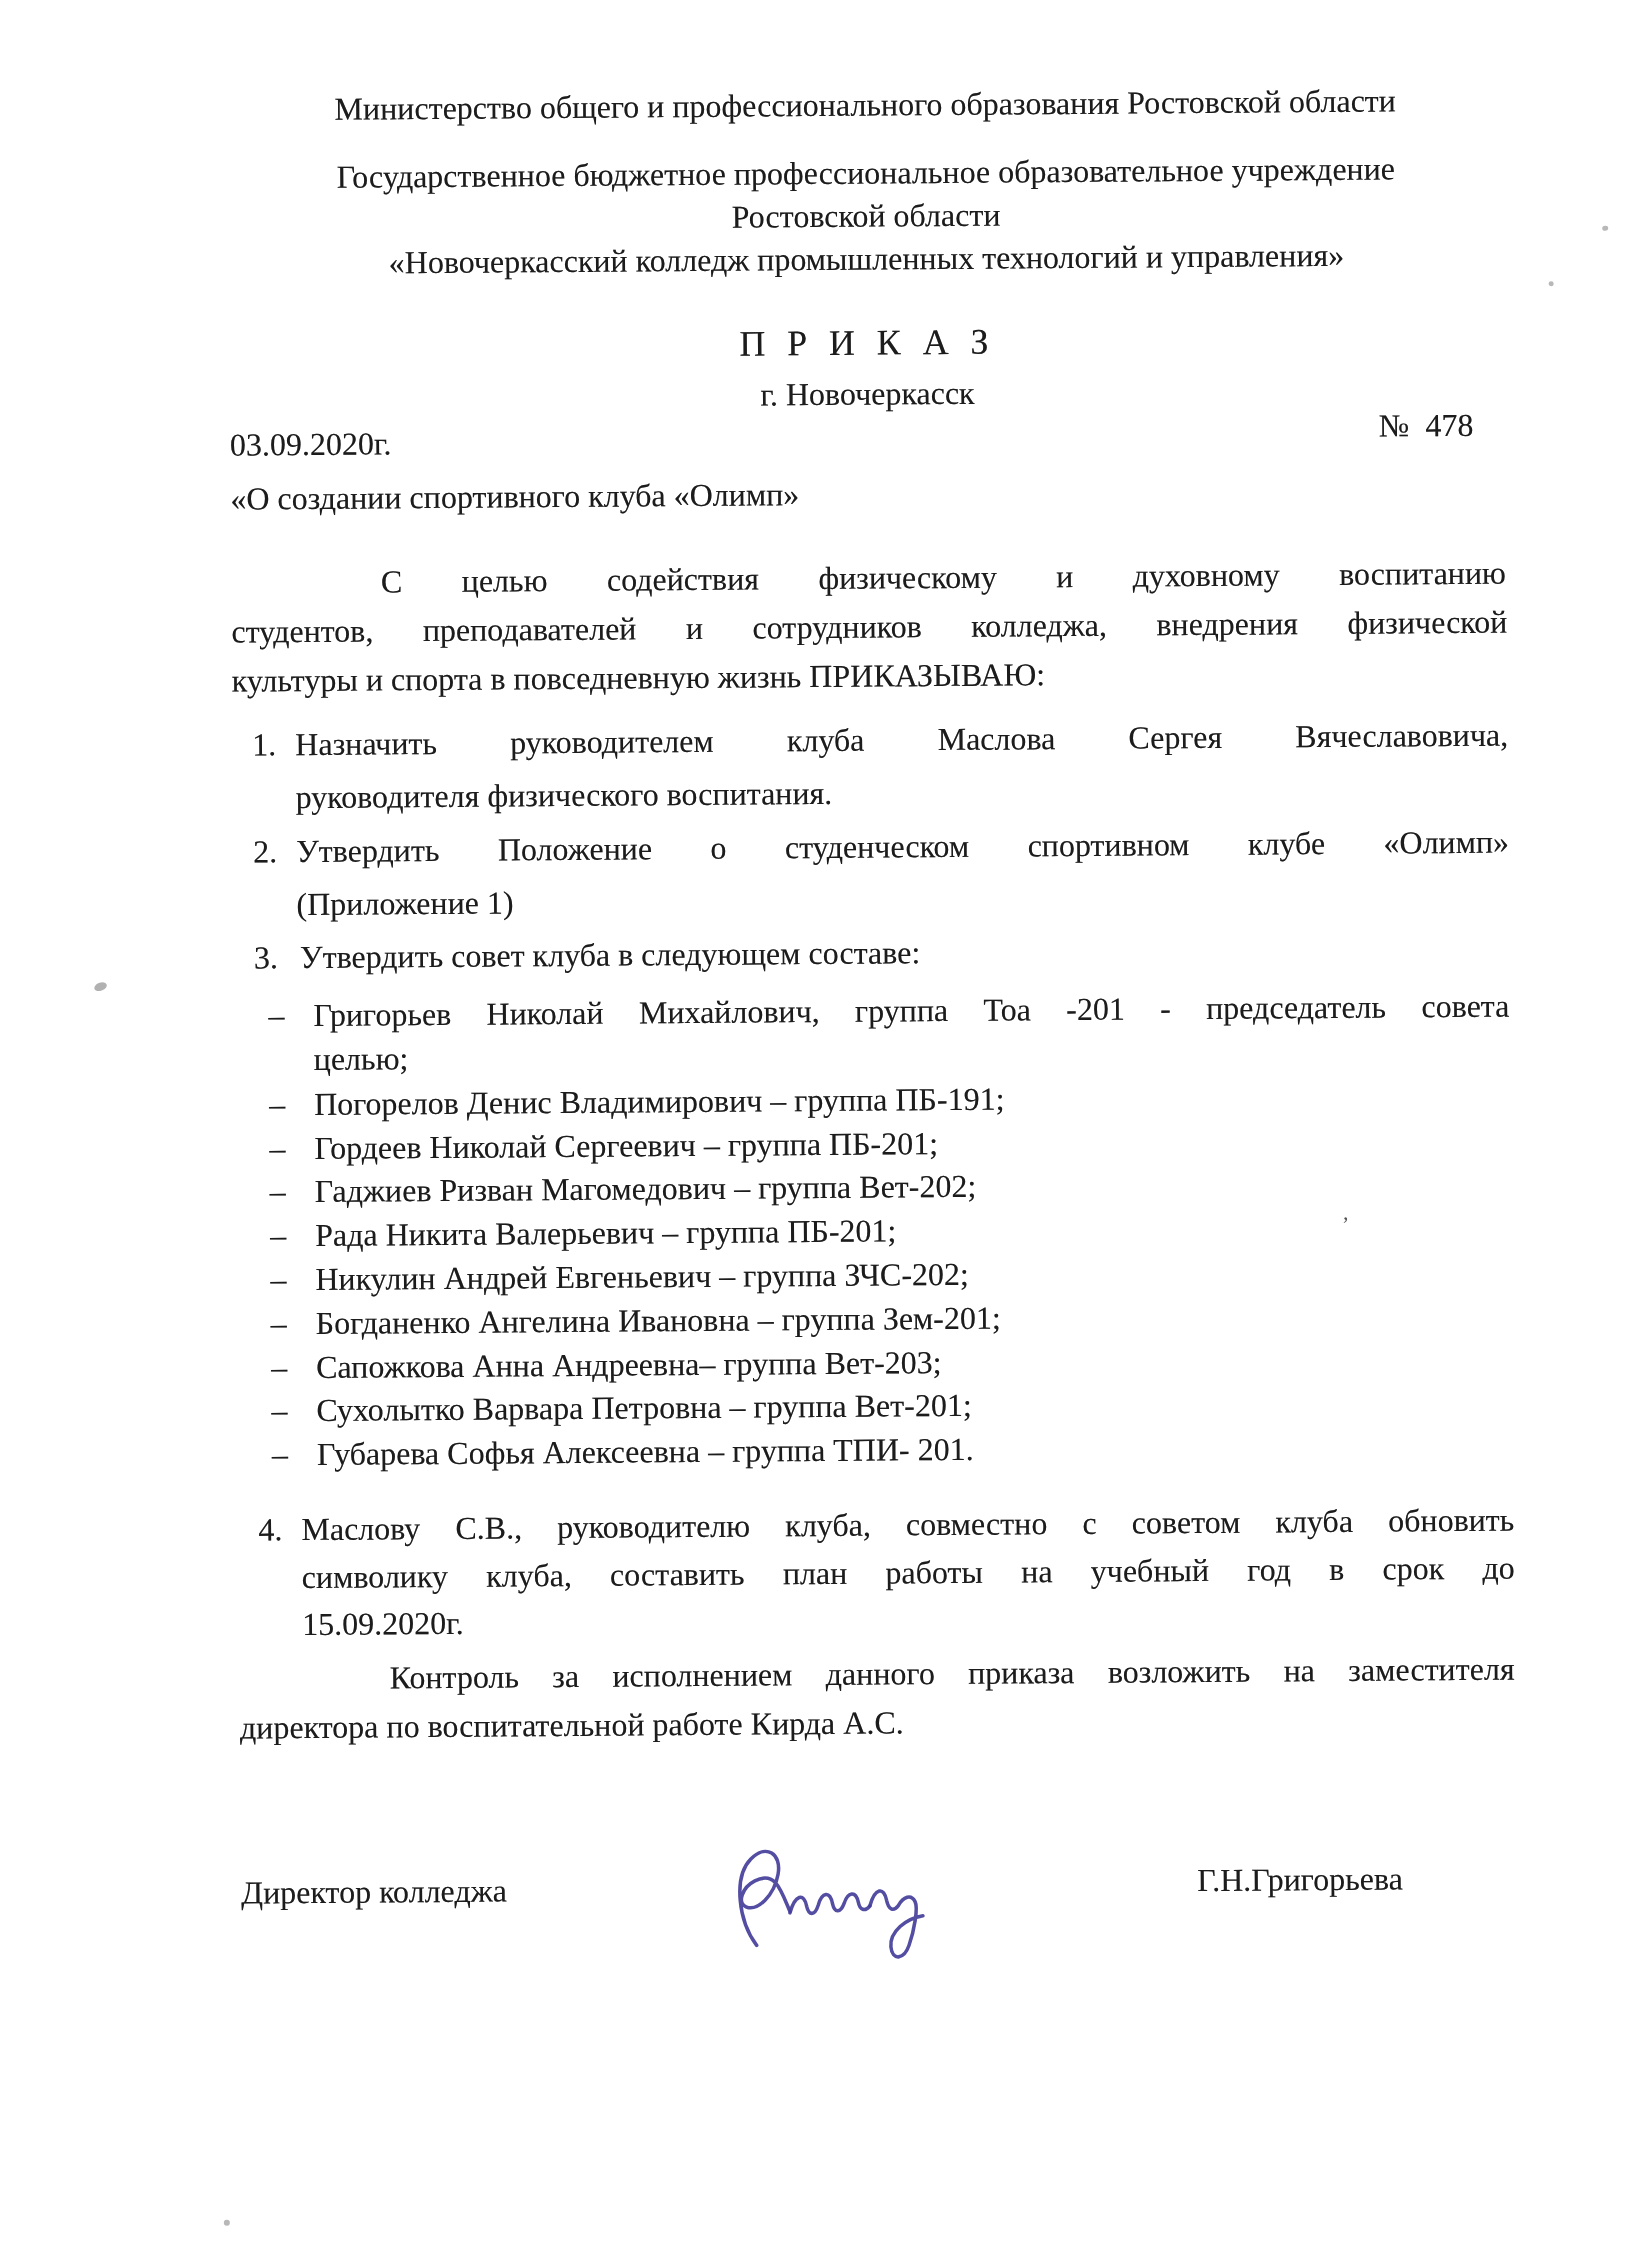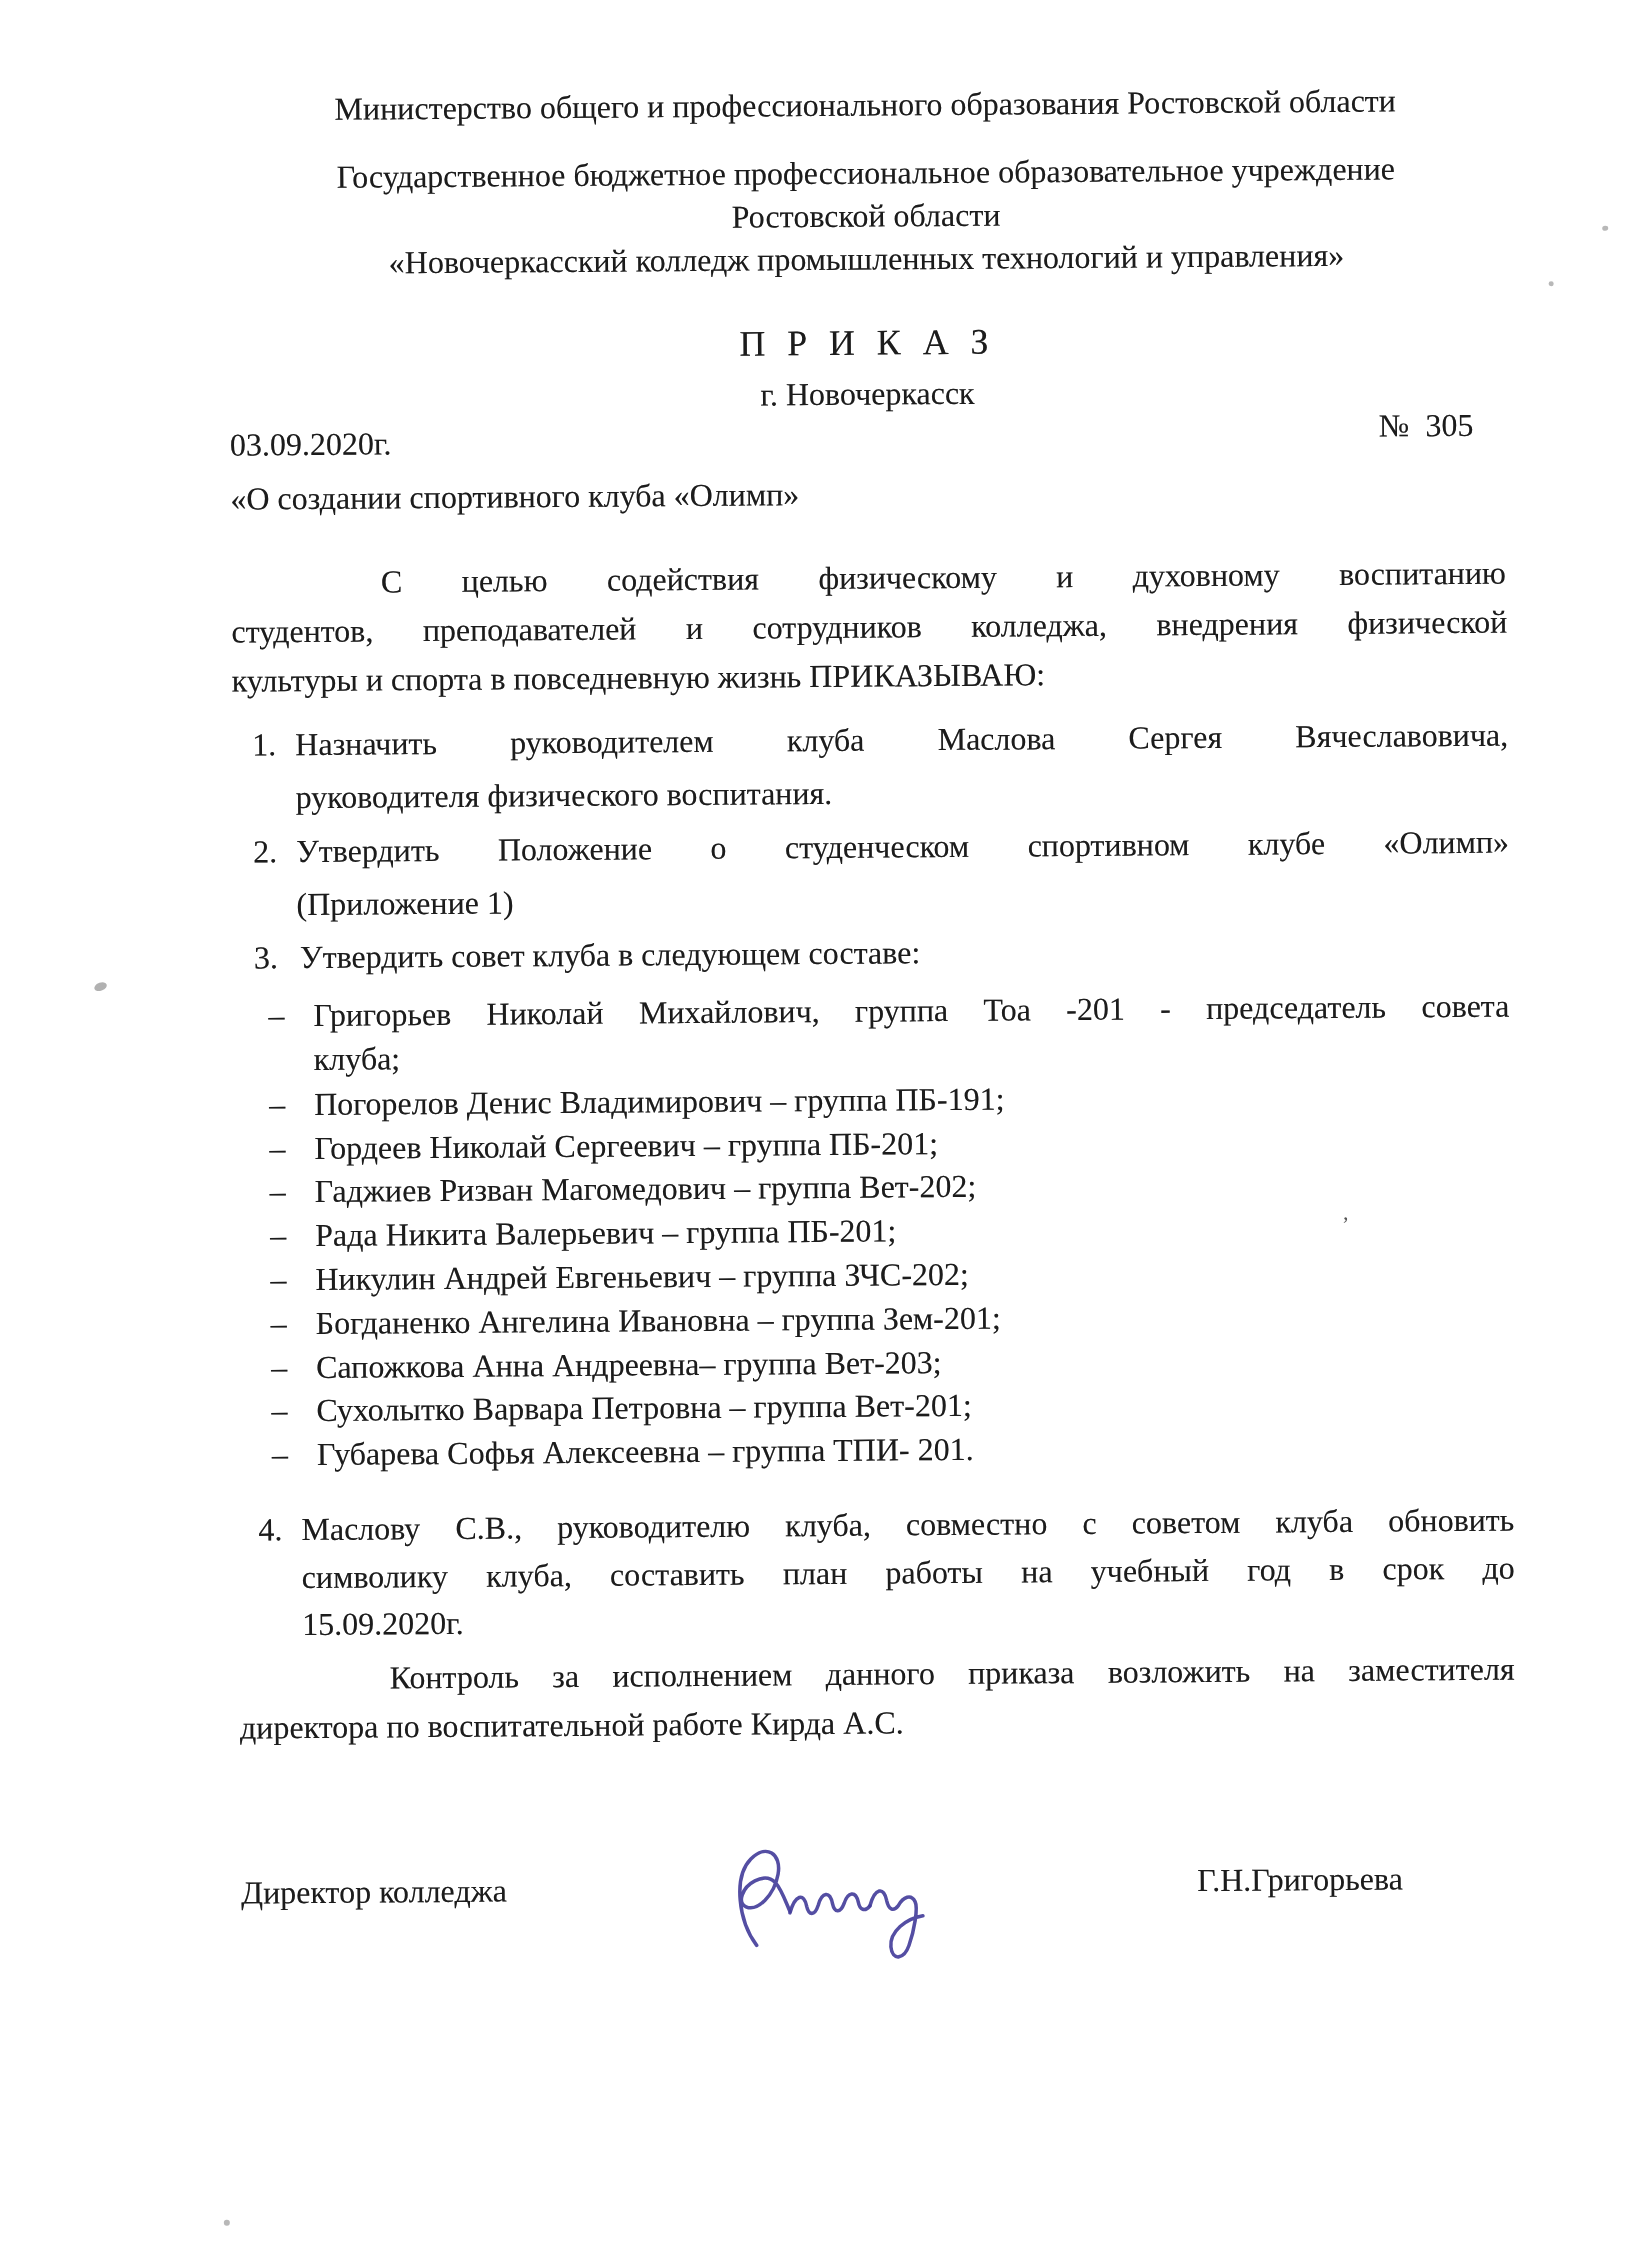--- a/index.html
+++ b/index.html
@@ -62,42 +62,42 @@
 
     <div class="ln ctr" style="top:85px;">Министерство общего и профессионального образования Ростовской области</div>
     <div class="ln ctr" style="top:153px;">Государственное бюджетное профессиональное образовательное учреждение</div>
     <div class="ln ctr" style="top:196px;">Ростовской области</div>
     <div class="ln ctr" style="top:239px;">«Новочеркасский колледж промышленных технологий и управления»</div>
 
     <div class="ln ctr order-title" style="top:323px;">П Р И К А З</div>
     <div class="ln ctr" style="top:374px;">г. Новочеркасск</div>
 
     <div class="ln" style="top:420px; left:235px;">03.09.2020г.</div>
-    <div class="ln" style="top:410px; left:1384px;">№  305</div>
+    <div class="ln" style="top:410px; left:1384px;">№  478</div>
 
     <div class="ln" style="top:474px; left:235px;">«О создании спортивного клуба «Олимп»</div>
 
     <div class="ln just" style="top:558px; left:385px; width:1125px;">С целью содействия физическому и духовному воспитанию</div>
     <div class="ln just" style="top:607px; left:235px; width:1276px;">студентов, преподавателей и сотрудников колледжа, внедрения физической</div>
     <div class="ln" style="top:656px; left:235px;">культуры и спорта в повседневную жизнь ПРИКАЗЫВАЮ:</div>
 
     <div class="ln" style="top:720px; left:255px;">1.</div>
     <div class="ln just" style="top:720px; left:298px; width:1213px;">Назначить руководителем клуба Маслова Сергея Вячеславовича,</div>
     <div class="ln" style="top:773px; left:298px;">руководителя физического воспитания.</div>
 
     <div class="ln" style="top:827px; left:255px;">2.</div>
     <div class="ln just" style="top:827px; left:298px; width:1213px;">Утвердить Положение о студенческом спортивном клубе «Олимп»</div>
     <div class="ln" style="top:880px; left:298px;">(Приложение 1)</div>
 
     <div class="ln" style="top:933px; left:255px;">3.</div>
     <div class="ln" style="top:933px; left:301px;">Утвердить совет клуба в следующем составе:</div>
 
     <div class="ln" style="top:991px; left:269px;">–</div>
     <div class="ln just" style="top:991px; left:314px; width:1196px;">Григорьев Николай Михайлович, группа Тоа -201 - председатель совета</div>
-    <div class="ln" style="top:1035px; left:314px;">клуба;</div>
+    <div class="ln" style="top:1035px; left:314px;">целью;</div>
 
     <div class="ln" style="top:1080px; left:269px;">–</div>
     <div class="ln" style="top:1080px; left:314px;">Погорелов Денис Владимирович – группа ПБ-191;</div>
 
     <div class="ln" style="top:1124px; left:269px;">–</div>
     <div class="ln" style="top:1124px; left:314px;">Гордеев Николай Сергеевич – группа ПБ-201;</div>
 
     <div class="ln" style="top:1167px; left:269px;">–</div>
     <div class="ln" style="top:1167px; left:314px;">Гаджиев Ризван Магомедович – группа Вет-202;</div>
 

